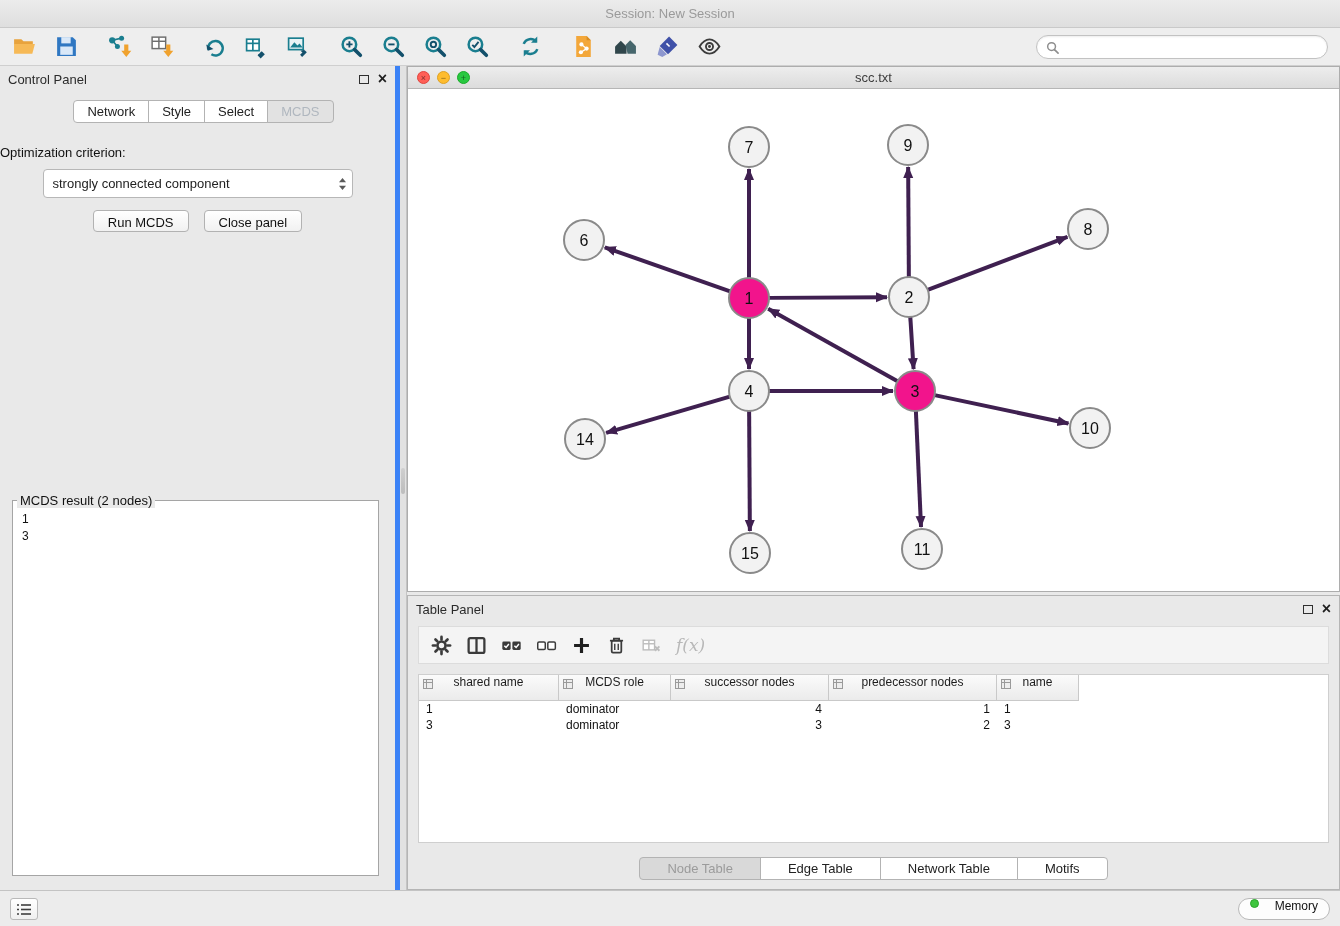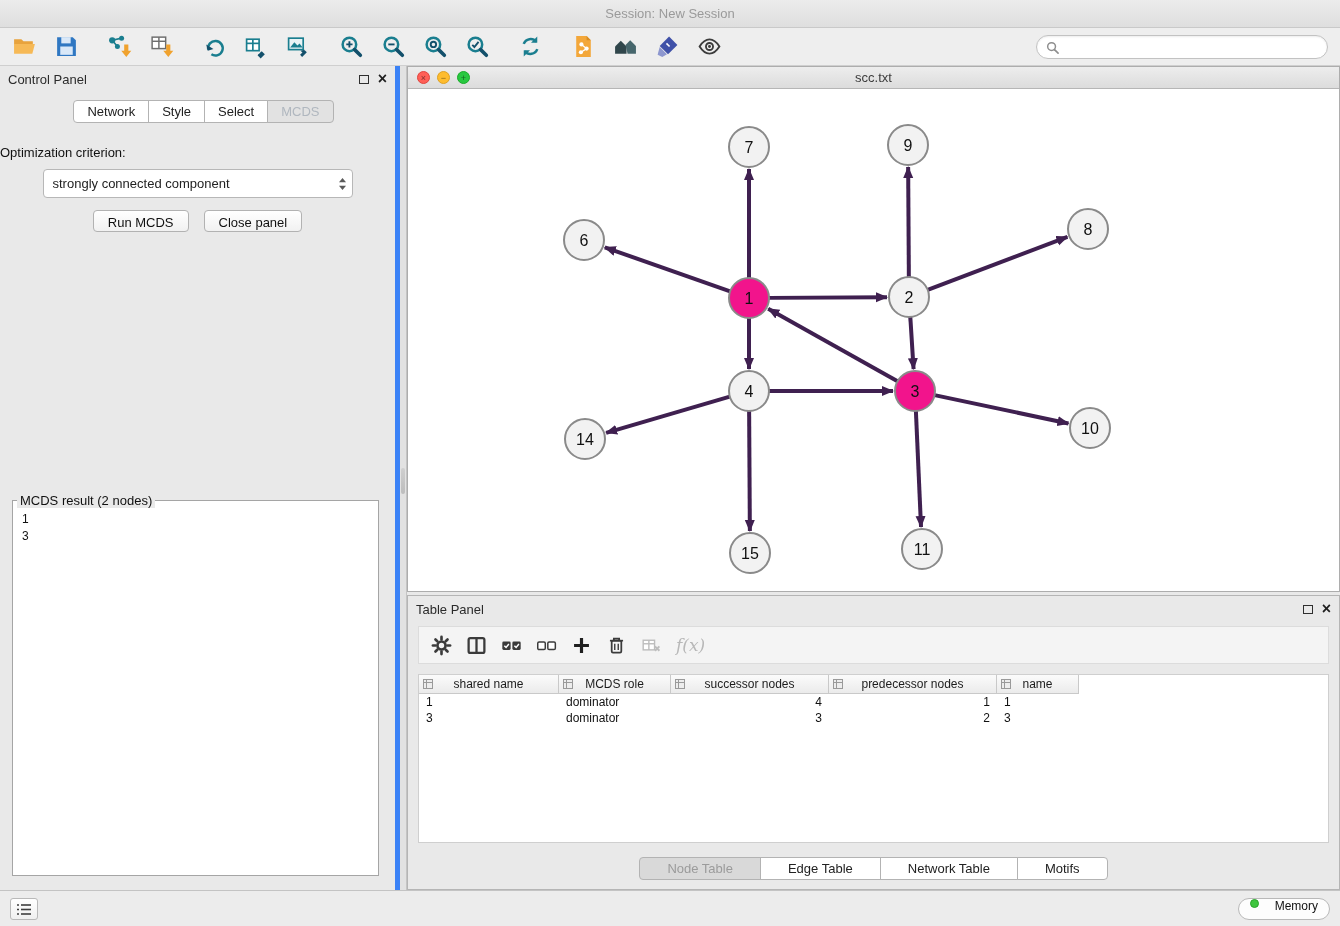--- a/index.html
+++ b/index.html
@@ -58,21 +58,21 @@
   #graph-svg text{font-family:"Liberation Sans",sans-serif}
 
   
   .table-panel{position:absolute;left:407px;top:595px;right:0;bottom:36px;background:#e9e9e9;border:1px solid #b5b5b5}
   .tp-toolbar{position:absolute;left:10px;right:10px;top:30px;height:38px;background:#f4f4f4;border:1px solid #dcdcdc;display:flex;align-items:center;padding:0 12px;gap:14px}
   .tp-btn{background:none;border:none;display:flex;align-items:center;justify-content:center;cursor:pointer;height:30px}
   .tp-btn svg{width:21px;height:21px}
   .fx-label{font-family:"DejaVu Serif",serif;font-style:italic;font-size:17px;color:#b8b8b8}
   .tp-table{position:absolute;left:10px;right:10px;top:78px;bottom:46px;background:#fff;border:1px solid #cfcfcf;overflow:hidden}
   .t-header{display:flex}
-  .th-cell{height:19px;background:linear-gradient(#fbfbfb,#ebebeb);border-right:1px solid #c9c9c9;border-bottom:1px solid #c9c9c9;font-size:12px;color:#1c1c1c;display:flex;align-items:center;justify-content:center;position:relative;cursor:pointer;flex:0 0 auto}
+  .th-cell{height:26px;background:linear-gradient(#fbfbfb,#ebebeb);border-right:1px solid #c9c9c9;border-bottom:1px solid #c9c9c9;font-size:12px;color:#1c1c1c;display:flex;align-items:flex-start;justify-content:center;position:relative;cursor:pointer;flex:0 0 auto}
   .th-cell .tree-ico{position:absolute;left:4px;top:4px;line-height:0}
   .t-row{display:flex;height:16px;cursor:pointer}
   .t-cell{font-size:12px;line-height:16px;padding:0 7px;flex:0 0 auto;color:#111;overflow:hidden;white-space:nowrap}
   .tp-tabs{position:absolute;bottom:9px;left:0;right:0;display:flex;justify-content:center}
   .tp-tab{padding:3px 27px;font-size:13px;background:#fff;border:1px solid #b3b3b3;margin-left:-1px;cursor:pointer}
   .tp-tab:first-child{border-radius:4px 0 0 4px;margin-left:0}
   .tp-tab:last-child{border-radius:0 4px 4px 0}
   .tp-tab.active{background:#d9d9d9;color:#9b9b9b}
 
   

